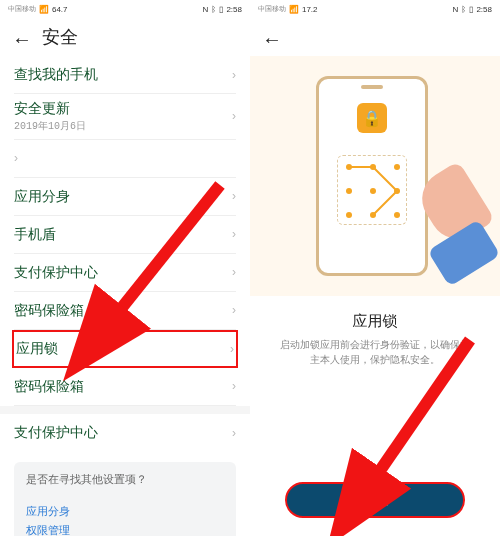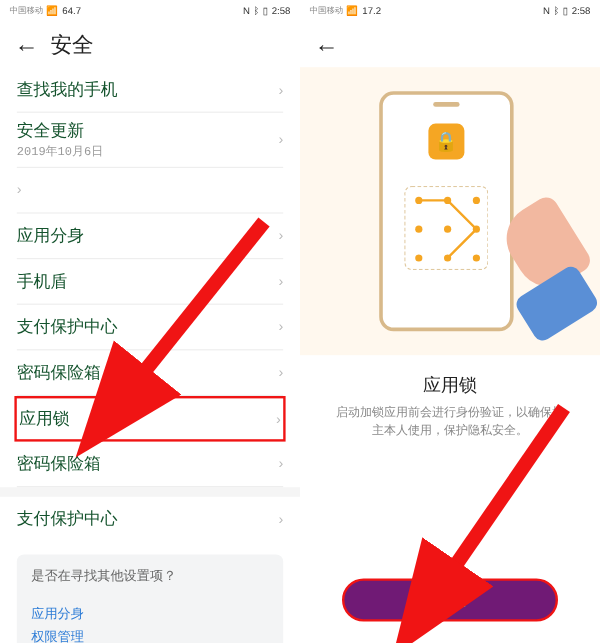--- a/index.html
+++ b/index.html
@@ -39,21 +39,21 @@
   .pattern { position: absolute; top: 76px; left: 50%; transform: translateX(-50%); width: 70px; height: 70px; border: 1px dashed #e0c9a0; border-radius: 6px; }
   .dotg { position: absolute; width: 6px; height: 6px; border-radius: 50%; background: #f5a623; }
   .hand { position: absolute; right: 18px; top: 110px; width: 70px; height: 100px; }
   .finger { position: absolute; width: 55px; height: 70px; background: #f2b8a0; border-radius: 28px 10px 10px 28px; transform: rotate(-32deg); top: 4px; left: 14px; }
   .sleeve { position: absolute; width: 60px; height: 42px; background: #5a8fd6; border-radius: 8px; bottom: -8px; right: -12px; transform: rotate(-32deg); }
 
   .feature-title { text-align: center; font-size: 15px; color: #222; margin-top: 16px; }
   .feature-desc { text-align: center; font-size: 10px; color: #888; padding: 6px 28px 0; line-height: 1.5; }
 
   .btn-area { position: absolute; bottom: 18px; left: 0; right: 0; display: flex; justify-content: center; }
-  .btn { width: 180px; height: 36px; border: 2px solid #f01414; border-radius: 18px; background: #701a75; color: #4db8a8; font-size: 14px; display: flex; align-items: center; justify-content: center; cursor: pointer; }
+  .btn { width: 180px; height: 36px; border: 2px solid #f01414; border-radius: 18px; background: #0c4a6e; color: #4db8a8; font-size: 14px; display: flex; align-items: center; justify-content: center; cursor: pointer; }
 
   .arrow { position: absolute; pointer-events: none; }
   .arrow svg { overflow: visible; }
 </style>
 </head>
 <body>
 
 <div class="wrap">
 
   <div class="phone">

